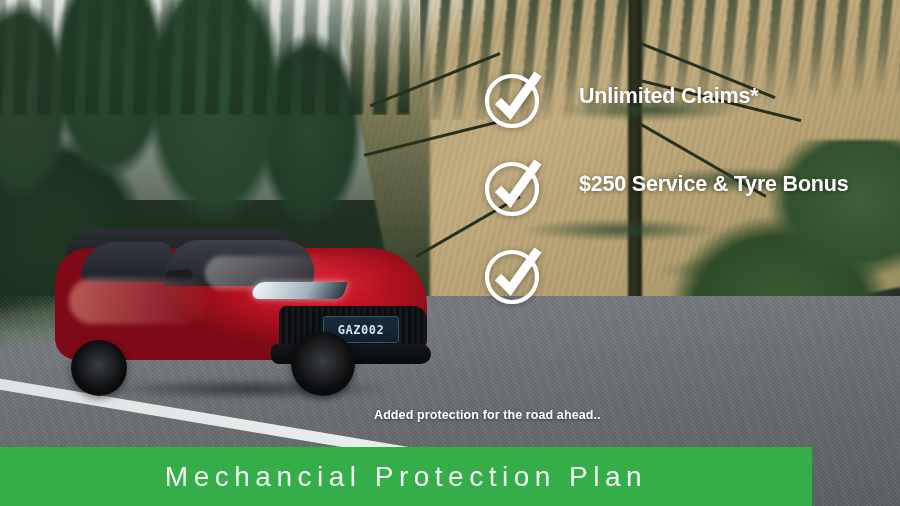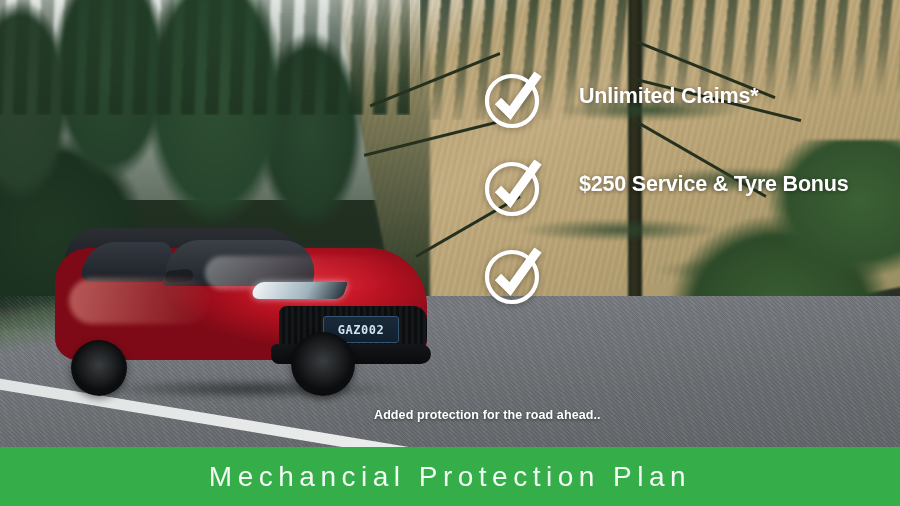--- a/index.html
+++ b/index.html
@@ -225,21 +225,21 @@
   .bullet-text .line2{display:block;}
 
   .caption{
     position:absolute;left:330px;top:408px;
     color:#ffffff;font-size:12.5px;font-weight:700;letter-spacing:.1px;
     text-shadow:0 1px 3px rgba(0,0,0,.5);
     margin-left:44px;
   }
 
   .footer{
-    position:absolute;left:0;bottom:0;width:900px;height:59px;
+    position:absolute;left:0;bottom:0;width:812px;height:59px;
     background:#35ae4a;display:flex;align-items:center;justify-content:center;
   }
   .footer-title{
     color:#f2fbf3;font-size:28px;font-weight:300;
     letter-spacing:5.5px;white-space:nowrap;
   }
 </style>
 </head>
 <body>
 

